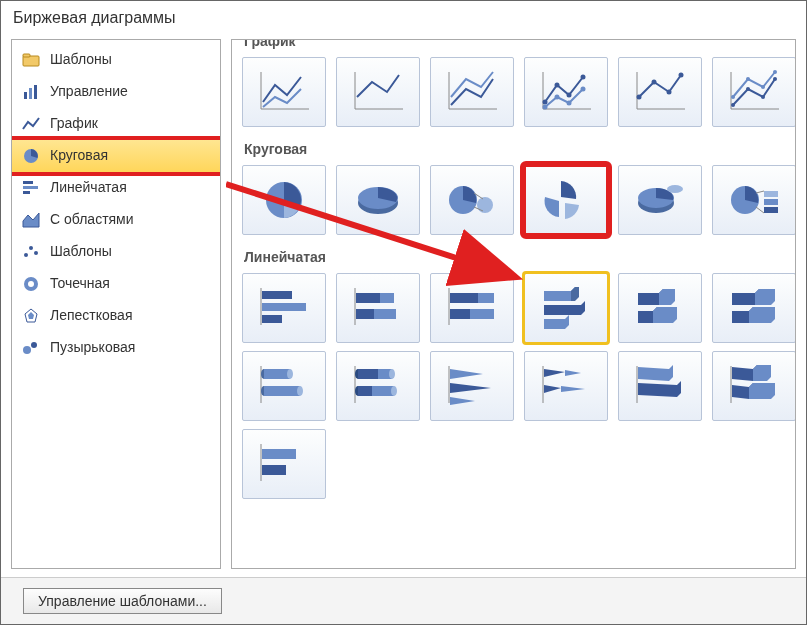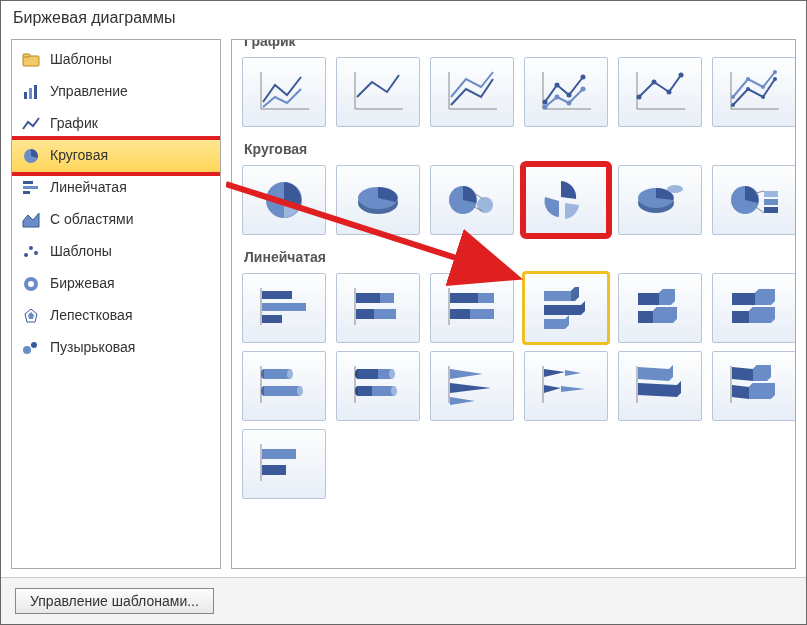--- a/index.html
+++ b/index.html
@@ -12,21 +12,21 @@
 .side-item .icon { width: 18px; height: 18px; display: inline-flex; align-items: center; justify-content: center; }
 .side-item.selected { background: linear-gradient(#ffe691, #ffd65a); border: 4px solid #e02020; margin: -4px; position: relative; z-index: 2; }
 .main { flex: 1; border: 1px solid #aaa; background: #fff; overflow: hidden; padding: 0 10px; position: relative; }
 .section-title { font-weight: bold; color: #555; margin: 14px 0 8px 2px; }
 .section-title.cut { margin-top: -10px; border-top: 1px solid #e0e0e0; padding-top: 2px; }
 .thumb-row { display: flex; gap: 10px; margin-bottom: 8px; }
 .thumb { width: 84px; height: 70px; border: 1px solid #b8c4d8; border-radius: 2px; background: linear-gradient(#fdfefe, #e8eef7); display: flex; align-items: center; justify-content: center; cursor: pointer; flex-shrink: 0; position: relative; }
 .thumb.highlight-red { outline: 6px solid #e02020; outline-offset: -2px; z-index: 2; }
 .thumb.highlight-yellow { outline: 3px solid #f0c020; outline-offset: -1px; }
 .thumb svg { width: 62px; height: 50px; }
-.footer { display: flex; gap: 23px; padding: 10px 14px; border-top: 1px solid #ccc; background: #f4f4f4; }
+.footer { display: flex; gap: 23px; padding: 10px 22px; border-top: 1px solid #ccc; background: #f4f4f4; }
 .btn { padding: 4px 14px; border: 1px solid #888; background: linear-gradient(#fdfdfd, #e8e8e8); cursor: pointer; font-size: 14px; color: #333; min-width: 80px; }
 .spacer { flex: 1; }
 .arrow-overlay { position: absolute; left: 225px; top: 135px; width: 320px; height: 120px; pointer-events: none; z-index: 5; }
 </style>
 </head>
 <body>
 
 <div class="window">
   <div class="titlebar">Биржевая диаграммы</div>
   <div class="body">
@@ -96,21 +96,21 @@
           </span>
         <span>Шаблоны</span>
       </div>
       <div class="side-item">
         <span class="icon">
             <svg viewBox="0 0 18 18">
               <circle cx="9" cy="9" r="7" fill="#6a8cc7"></circle>
               <circle cx="9" cy="9" r="3" fill="#fff"></circle>
             </svg>
           </span>
-        <span>Биржевая</span>
+        <span>Точечная</span>
       </div>
       <div class="side-item">
         <span class="icon">
             <svg viewBox="0 0 18 18">
               <polygon points="9,2 15,7 13,15 5,15 3,7" fill="none" stroke="#3b5998"></polygon>
               <polygon points="9,5 12,8 11,12 7,12 6,8" fill="#6a8cc7"></polygon>
             </svg>
           </span>
         <span>Лепестковая</span>
       </div>

